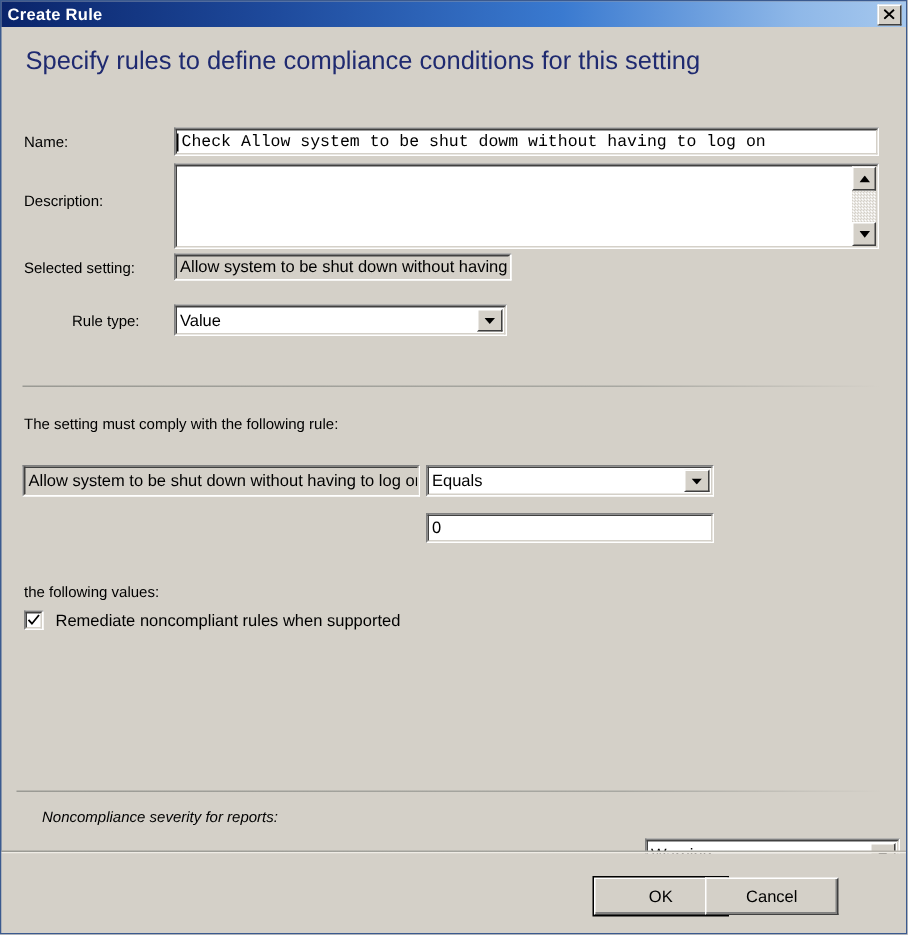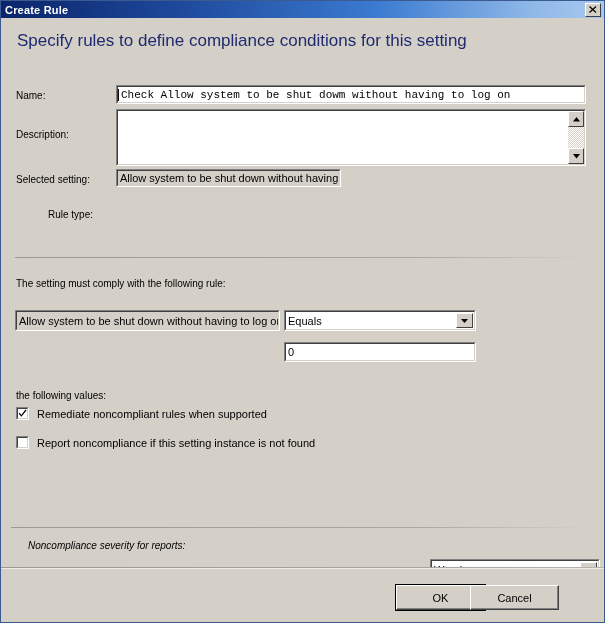--- a/index.html
+++ b/index.html
@@ -311,20 +311,30 @@
   </div>
 
   <div class="field-label" style="left:15px; top:173px;">Selected setting:</div>
   <div id="selected-setting-field" class="sunken">
     <div class="sunken-inner readonly">
       <span class="text-val">Allow system to be shut down without having t</span>
     </div>
   </div>
 
   <div class="field-label" style="left:15px; top:208px;margin-left:32px;">Rule type:</div>
+  <div id="rule-type-combo" class="sunken">
+    <div class="sunken-inner">
+      <span class="text-val">Value</span>
+      <div class="combo-btn">
+        <svg width="7" height="4" viewBox="0 0 7 4" aria-hidden="true">
+            <polygon points="0,0 7,0 3.5,4" fill="#000000"></polygon>
+          </svg>
+      </div>
+    </div>
+  </div>
 
   <div id="sep-top" class="separator"></div>
 
   <div id="comply-text" class="field-label">The setting must comply with the following rule:</div>
 
   <div id="condition-field" class="sunken">
     <div class="sunken-inner readonly">
       <span class="text-val">Allow system to be shut down without having to log on</span>
     </div>
   </div>
@@ -349,24 +359,20 @@
 
   <div id="check-remediate" class="checkrow">
     <span class="checkbox">
       <svg width="9" height="9" viewBox="0 0 9 9" aria-hidden="true" style="display: block;">
         <path d="M1 4.2 L3.3 6.8 L8 1" stroke="#000000" stroke-width="1.2" fill="none"></path>
       </svg>
     </span>
     <span class="checkbox-label">Remediate noncompliant rules when supported</span>
   </div>
 
-  <div id="check-report" class="checkrow">
-    <span class="checkbox"></span>
-    <span class="checkbox-label">Report noncompliance if this setting instance is not found</span>
-  </div>
 
   <div id="sep-bottom" class="separator"></div>
 
   <div id="severity-label" class="field-label">Noncompliance severity for reports:</div>
   <div id="severity-combo" class="sunken">
     <div class="sunken-inner">
       <span class="text-val">Warning</span>
       <div class="combo-btn">
         <svg width="7" height="4" viewBox="0 0 7 4" aria-hidden="true">
             <polygon points="0,0 7,0 3.5,4" fill="#000000"></polygon>

